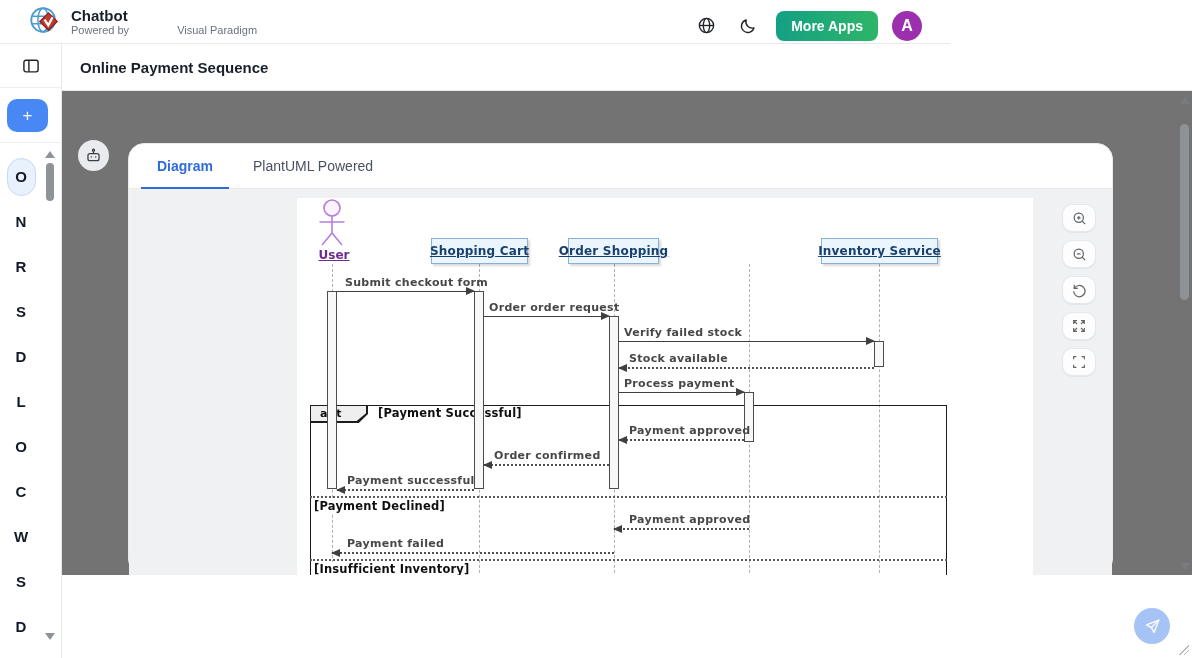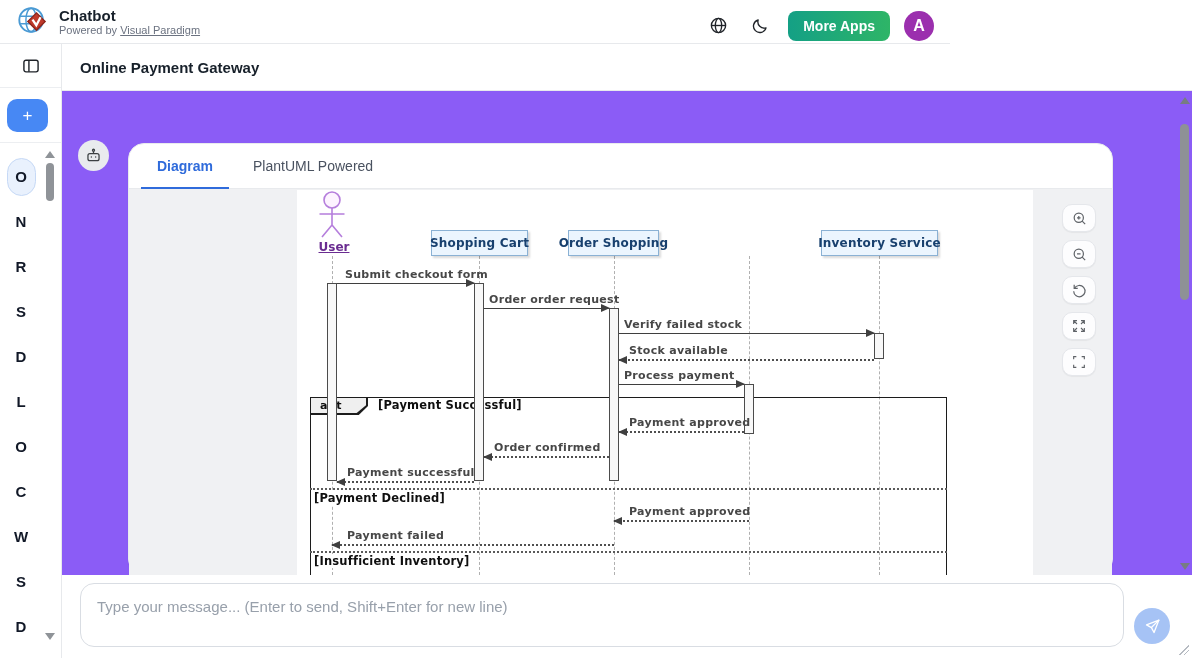--- a/index.html
+++ b/index.html
@@ -4,25 +4,25 @@
 <style>
   * { margin:0; padding:0; box-sizing:border-box; }
   html,body { width:1192px; height:658px; overflow:hidden; background:#fff;
     font-family:"Liberation Sans", sans-serif; }
 
   .app { position:relative; width:1192px; height:658px; }
 
   
   .topbar { position:absolute; left:0; top:0; width:950px; height:44px; background:#fff;
     border-bottom:1px solid #e7e9ec; display:flex; align-items:center; justify-content:space-between;
-    padding:0 16px; z-index:30; }
+    padding:0 28px; z-index:30; }
   .brand { display:flex; align-items:center; gap:9px; }
   .brand-text .title { font-size:15px; font-weight:700; color:#17202a; line-height:17px; }
   .brand-text .sub { font-size:11px; color:#6b7280; line-height:13px; }
-  .brand-text .sub a { color:#6b7280; text-decoration:underline; cursor:pointer; }
+  .brand-text .sub a { color:#6b7280; cursor:pointer;margin-left:45px; }
   .top-right { display:flex; align-items:center; gap:14px;margin-top:8px; }
   .icon-btn { width:28px; height:28px; display:flex; align-items:center; justify-content:center; cursor:pointer; }
   .more-apps { background:linear-gradient(90deg,#14a085,#2eb567); color:#fff; font-size:14px;
     font-weight:700; border:none; border-radius:8px; padding:7px 15px; cursor:pointer; }
   .avatar { width:30px; height:30px; border-radius:50%; background:#9b2fae; color:#fff;
     font-size:16px; font-weight:700; display:flex; align-items:center; justify-content:center; cursor:pointer; }
 
   
   .sidebar { position:absolute; left:0; top:44px; width:62px; height:614px; background:#fff;
     border-right:1px solid #e7e9ec; z-index:20; }
@@ -40,35 +40,35 @@
     border-left:5px solid transparent; border-right:5px solid transparent; border-bottom:7px solid #8f9398; }
   .sb-scroll .thumb { position:absolute; top:18px; left:1px; width:8px; height:38px; border-radius:4px; background:#8f9398; }
   .sb-scroll .tri-dn { position:absolute; top:488px; left:0; width:0; height:0;
     border-left:5px solid transparent; border-right:5px solid transparent; border-top:7px solid #8f9398; }
 
   
   .main { position:absolute; left:62px; top:44px; width:1130px; height:614px; }
   .page-header { height:47px; background:#fff; border-bottom:1px solid #e8eaed; display:flex; align-items:center; padding-left:18px; }
   .page-header h1 { font-size:15px; font-weight:700; color:#17202a; }
 
-  .chat-area { position:relative; height:484px; background:#8b5cf6; overflow:hidden; }
+  .chat-area { position:relative; height:484px; background:#737373; overflow:hidden; }
   .bot-avatar { position:absolute; left:16px; top:49px; width:31px; height:31px; border-radius:50%;
     background:#e9ebee; display:flex; align-items:center; justify-content:center; }
 
   .card { position:absolute; left:66px; top:52px; width:985px; height:432px; background:#fff;
     border:1px solid #e9ebee; border-radius:16px; box-shadow:0 1px 2px rgba(0,0,0,.04); }
   .tabs { height:45px; border-bottom:1px solid #e8eaed; display:flex; align-items:stretch; padding-left:8px; }
   .tab { position:relative; display:flex; align-items:center; padding:0 12px; margin:0 8px;
     font-size:14px; font-weight:500; color:#4a5260; cursor:pointer; }
   .tab.active { color:#2f6bdb; font-weight:600; }
   .tab.active::after { content:""; position:absolute; left:-4px; right:-4px; bottom:-1px; height:2.5px; background:#2f6bdb; }
 
   .viewport { position:absolute; left:0; top:45px; width:983px; height:386px; background:#f0f1f3; overflow:hidden;
     border-radius:0 0 0 0; }
-  .diagram { position:absolute; left:168px; top:1px; width:736px; height:385px; background:#fff;
+  .diagram { position:absolute; left:168px; top:9px; width:736px; height:385px; background:#fff;
     font-family:"DejaVu Sans", sans-serif; }
 
   
   .zoom-controls { position:absolute; right:16px; top:15px; display:flex; flex-direction:column; gap:8px; }
   .zbtn { width:34px; height:28px; background:#fdfdfe; border:1px solid #e5e7eb; border-radius:10px;
     display:flex; align-items:center; justify-content:center; cursor:pointer; box-shadow:0 1px 1px rgba(0,0,0,.05); }
 
   
   .chat-scroll { position:absolute; right:1px; top:0; width:12px; height:484px; }
   .chat-scroll .tri-up { position:absolute; top:6px; left:1px; width:0; height:0;
@@ -85,21 +85,21 @@
   .msg-input::placeholder { color:#98a0ab; }
   .send-btn { position:absolute; left:1072px; top:33px; width:36px; height:36px; border-radius:50%;
     background:#a6c3f5; border:none; display:flex; align-items:center; justify-content:center; cursor:pointer; }
   .grip { position:absolute; right:3px; bottom:3px; width:10px; height:10px;
     background:linear-gradient(135deg, transparent 50%, #b6bbc2 50%, #b6bbc2 57%, transparent 57%, transparent 72%, #b6bbc2 72%, #b6bbc2 79%, transparent 79%); }
 
   
   .lifeline { position:absolute; top:66px; bottom:0; width:0; border-left:1px dashed #b0b0b0; }
   .participant { position:absolute; top:40px; height:26px; background:#ebf5fe; border:1px solid #8ab1d4;
     box-shadow:2px 2px 2px rgba(0,0,0,.15); display:flex; align-items:center; justify-content:center;
-    font-size:12px; font-weight:700; color:#18406e; letter-spacing:.2px; cursor:pointer; white-space:nowrap; }
+    font-size:12px; font-weight:700; color:#18406e; text-decoration:underline; letter-spacing:.2px; cursor:pointer; white-space:nowrap; }
   .activation { position:absolute; width:10px; background:#f8f8f8; border:1px solid #4c4c4c; }
   .mlabel { position:absolute; font-size:11px; font-weight:600; color:#474747; letter-spacing:.3px; white-space:nowrap; }
   .msgline { position:absolute; height:0; border-top:1.6px solid #3f3f3f; }
   .msgline.dotted { border-top:2px dotted #4f4f4f; }
   .ah { position:absolute; width:0; height:0; top:-5.5px;
     border-top:4.5px solid transparent; border-bottom:4.5px solid transparent; }
   .ah.r { right:-1px; border-left:9px solid #3f3f3f; }
   .ah.l { left:-1px; border-right:9px solid #3f3f3f; }
 
   .altframe { position:absolute; left:13px; top:207px; width:637px; height:185px;
@@ -211,21 +211,21 @@
       <div class="sb-scroll">
         <div class="tri-up"></div>
         <div class="thumb"></div>
         <div class="tri-dn"></div>
       </div>
     </div>
   </aside>
 
   <main class="main">
     <div class="page-header">
-      <h1>Online Payment Gateway</h1>
+      <h1>Online Payment Sequence</h1>
     </div>
 
     <div class="chat-area">
       <div class="bot-avatar">
         <svg width="19" height="19" viewBox="0 0 24 24" fill="none" stroke="#3c4043" stroke-width="1.6">
           <rect x="5" y="9.5" width="14" height="9" rx="2.5"></rect>
             <path d="M12 9.5V6.8"></path>
           <circle cx="12" cy="5.4" r="1.3"></circle>
           <circle cx="9.3" cy="14" r="0.9" fill="#3c4043" stroke="none"></circle>
           <circle cx="14.7" cy="14" r="0.9" fill="#3c4043" stroke="none"></circle>
@@ -361,21 +361,20 @@
       </div>
 
       <div class="chat-scroll">
         <div class="tri-up"></div>
         <div class="thumb"></div>
         <div class="tri-dn"></div>
       </div>
     </div>
 
     <div class="input-bar">
-      <textarea class="msg-input" placeholder="Type your message... (Enter to send, Shift+Enter for new line)" style=""></textarea>
       <button class="send-btn">
         <svg width="17" height="17" viewBox="0 0 24 24" fill="none" stroke="#ffffff" stroke-width="1.9" stroke-linejoin="round" stroke-linecap="round">
           <path d="M21 3L10.5 13.5"></path>
             <path d="M21 3l-6.8 17.5-3.7-7L3.5 9.8z"></path>
         </svg>
       </button>
       <div class="grip"></div>
     </div>
   </main>
 </div>

